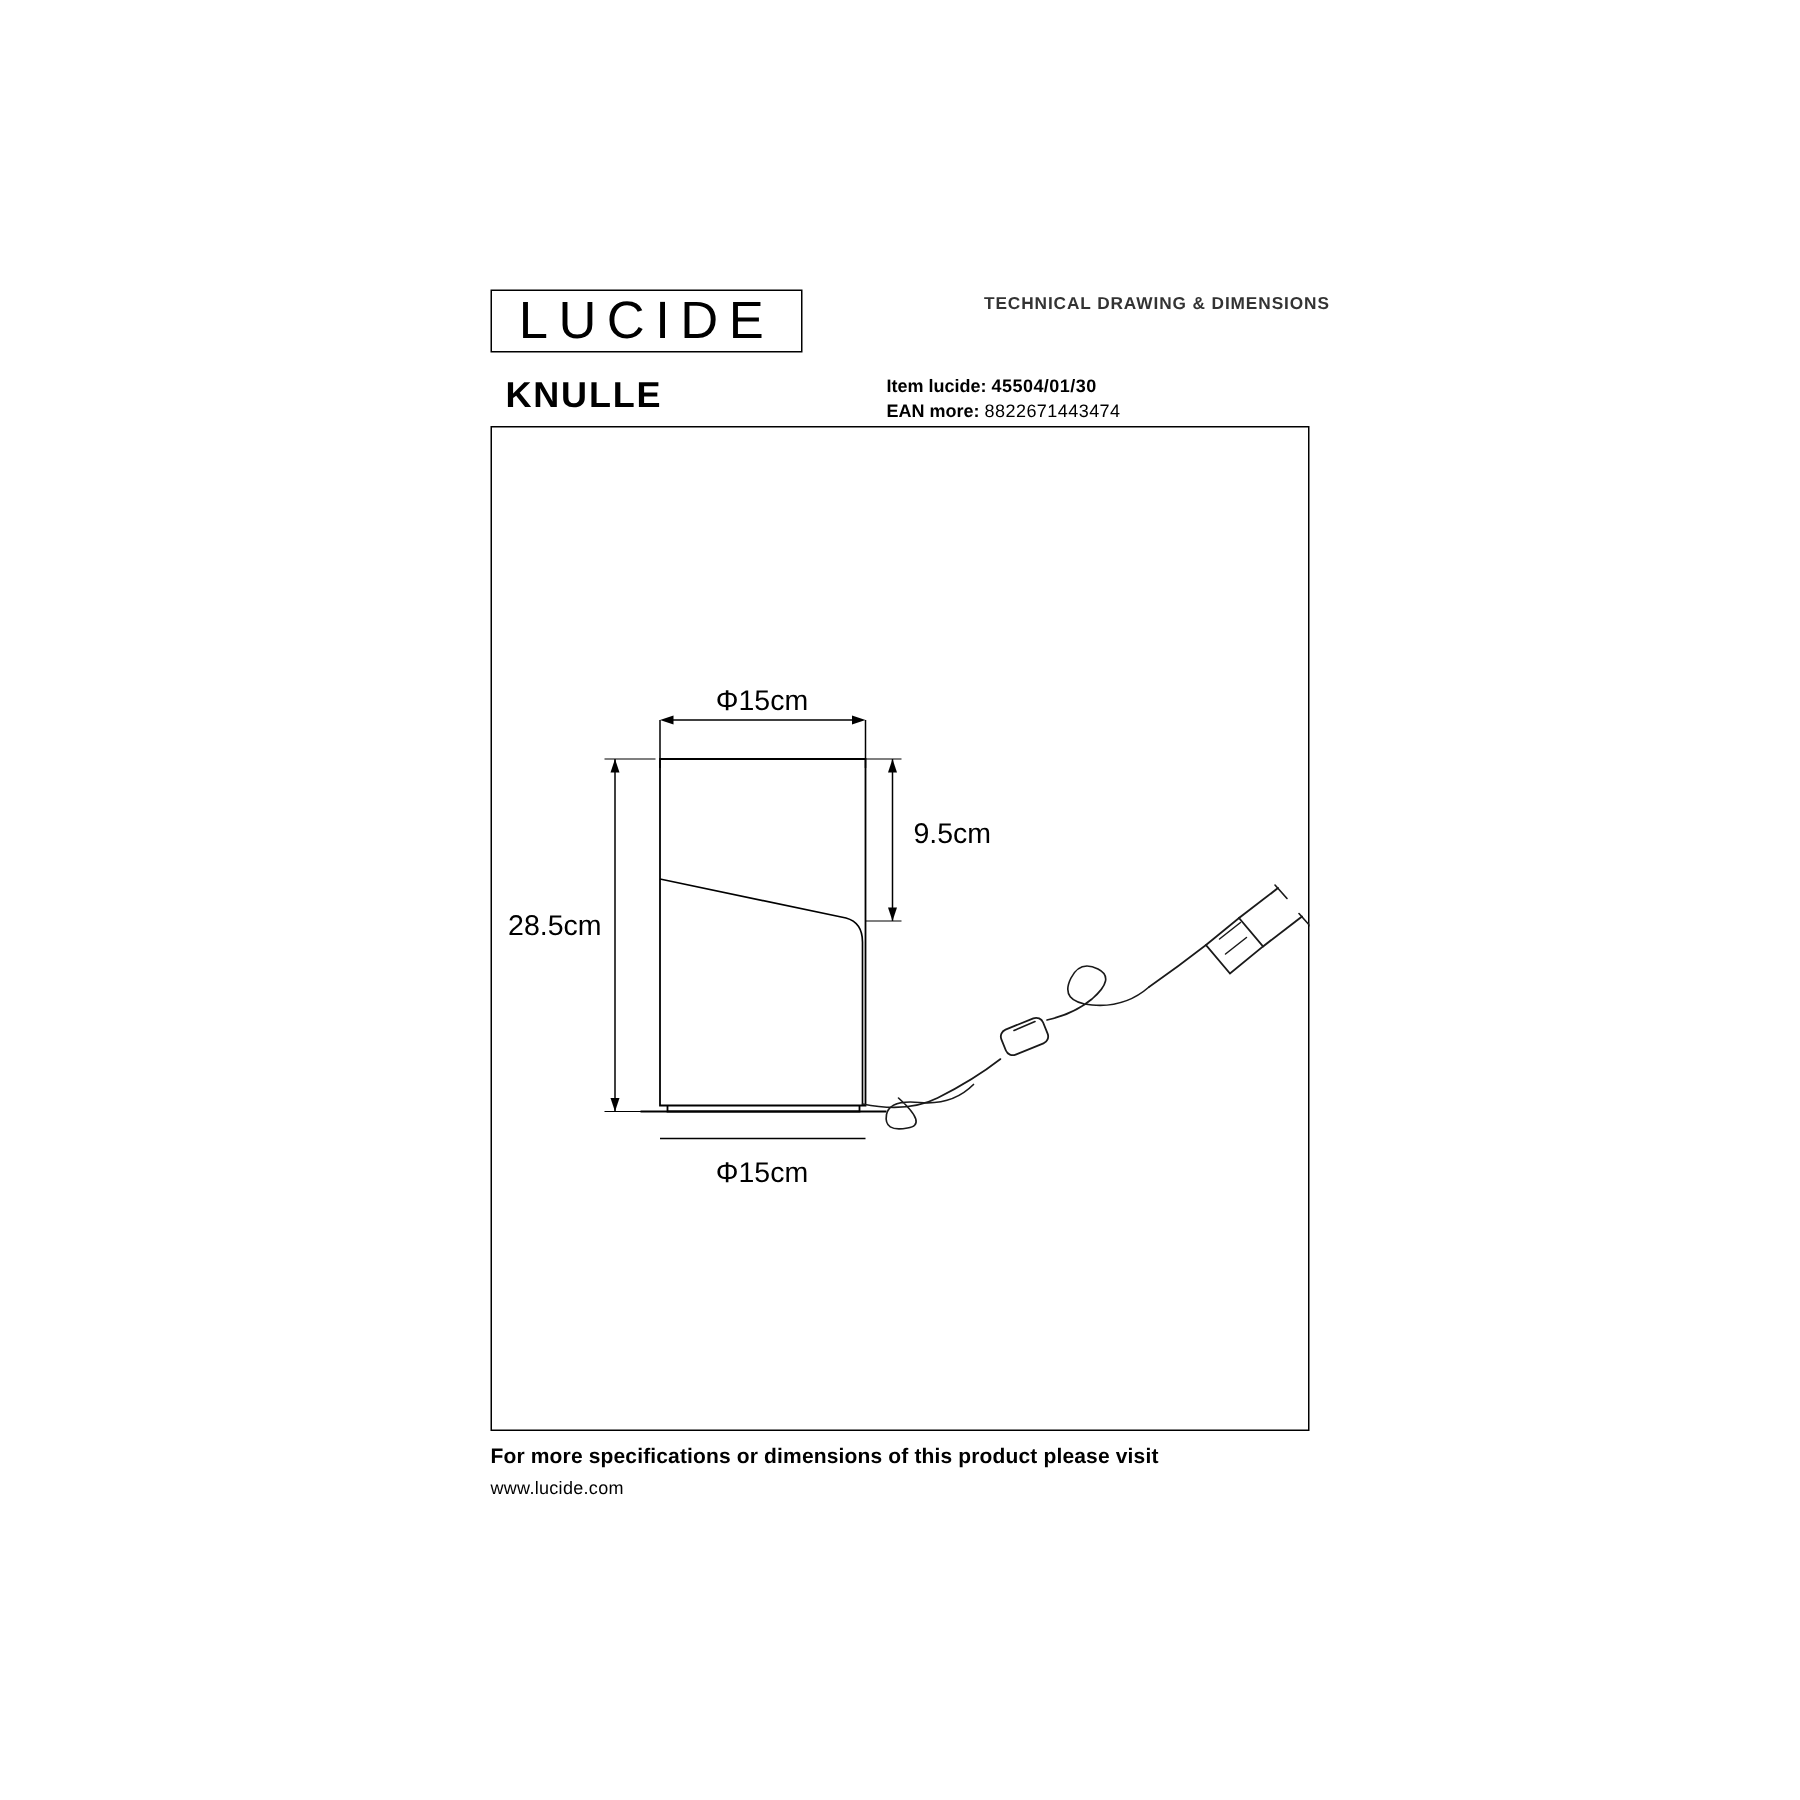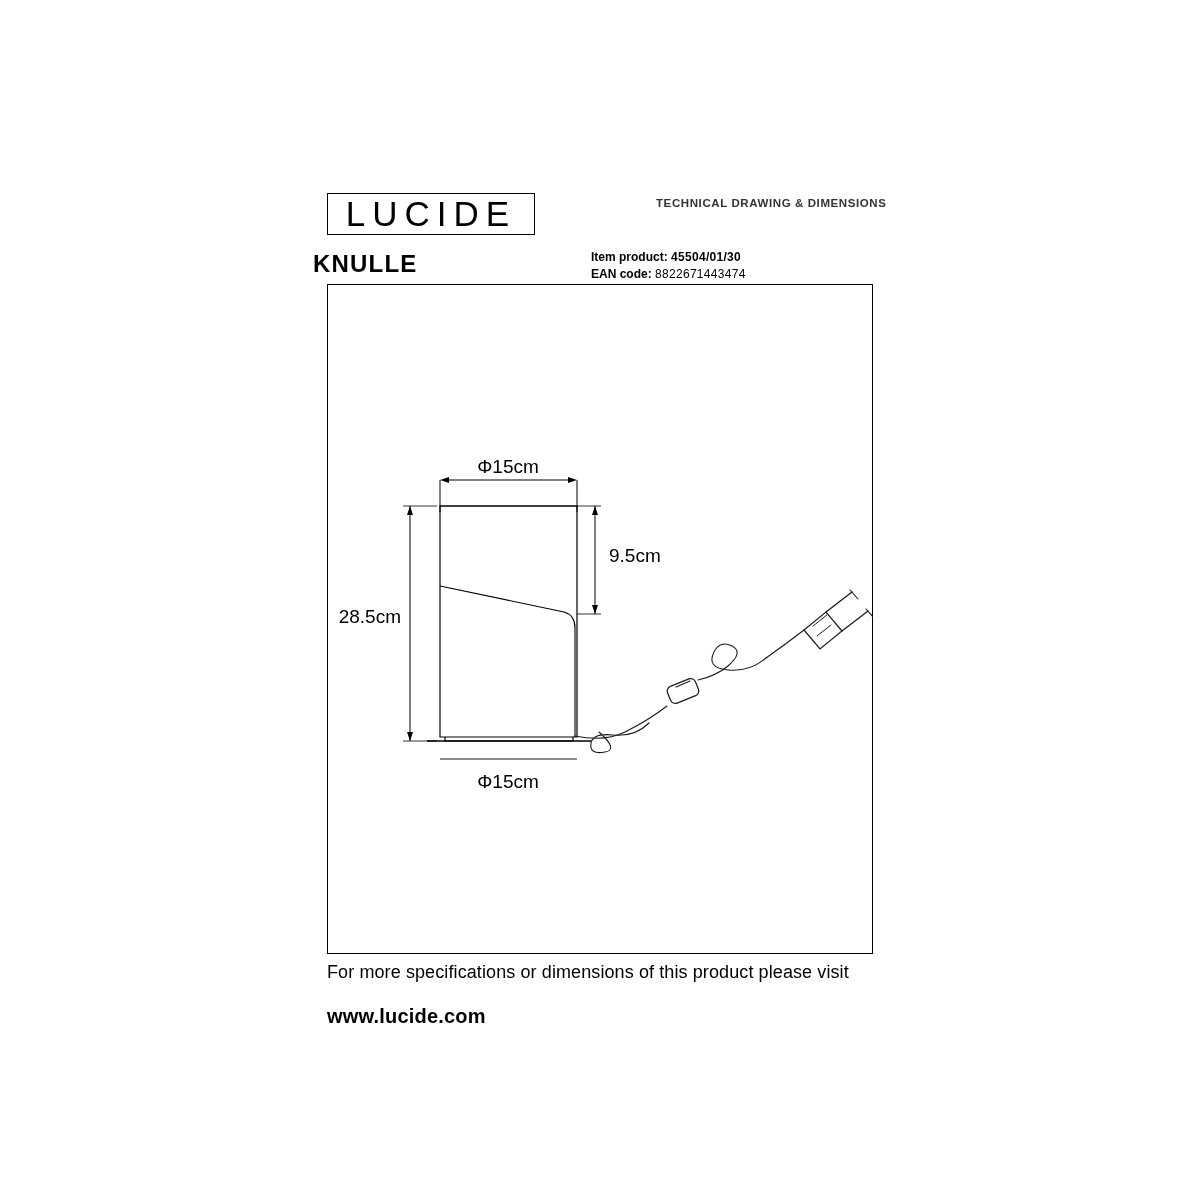--- a/index.html
+++ b/index.html
@@ -53,21 +53,21 @@
     left: 656px;
     top: 197px;
     font-size: 11.5px;
     letter-spacing: 0.6px;
     font-weight: bold;
     color: #333;
   }
 
   .product-name {
     position: absolute;
-    left: 313px;
+    left: 337px;
     top: 250px;
     font-size: 24px;
     font-weight: bold;
     letter-spacing: 1.2px;
     color: #000;
   }
 
   .meta {
     position: absolute;
     left: 591px;
@@ -101,53 +101,53 @@
   }
 
   
   .footer {
     position: absolute;
     left: 327px;
     top: 962px;
     width: 560px;
   }
   .footer-line1 {
-    font-size: 18px;
+    font-size: 14px;
+    font-weight: bold;
+    letter-spacing: 0.1px;
+    color: #000;
+    margin-bottom: 7px;
+  }
+  .footer-line2 {
+    font-size: 12px;
     font-weight: normal;
-    letter-spacing: 0.1px;
-    color: #000;
-    margin-bottom: 22px;
-  }
-  .footer-line2 {
-    font-size: 20px;
-    font-weight: bold;
     letter-spacing: 0.2px;
     color: #000;
   }
 </style>
 </head>
 <body>
 
 <div class="sheet">
 
   <div class="brand-box">
     <div class="brand-wordmark">LUCIDE</div>
   </div>
 
   <div class="header-caption">TECHNICAL DRAWING &amp; DIMENSIONS</div>
 
   <div class="product-name">KNULLE</div>
 
   <div class="meta">
     <div>
-      <span class="lbl">Item product:</span>
+      <span class="lbl">Item lucide:</span>
       <span class="val">45504/01/30</span>
     </div>
     <div>
-      <span class="lbl">EAN code:</span>
+      <span class="lbl">EAN more:</span>
       <span class="val-thin">8822671443474</span>
     </div>
   </div>
 
   <div class="frame"></div>
 
   <svg class="drawing-svg" viewBox="0 0 546 670">
 
     <g stroke="#000" fill="none" stroke-width="1.2">
 

